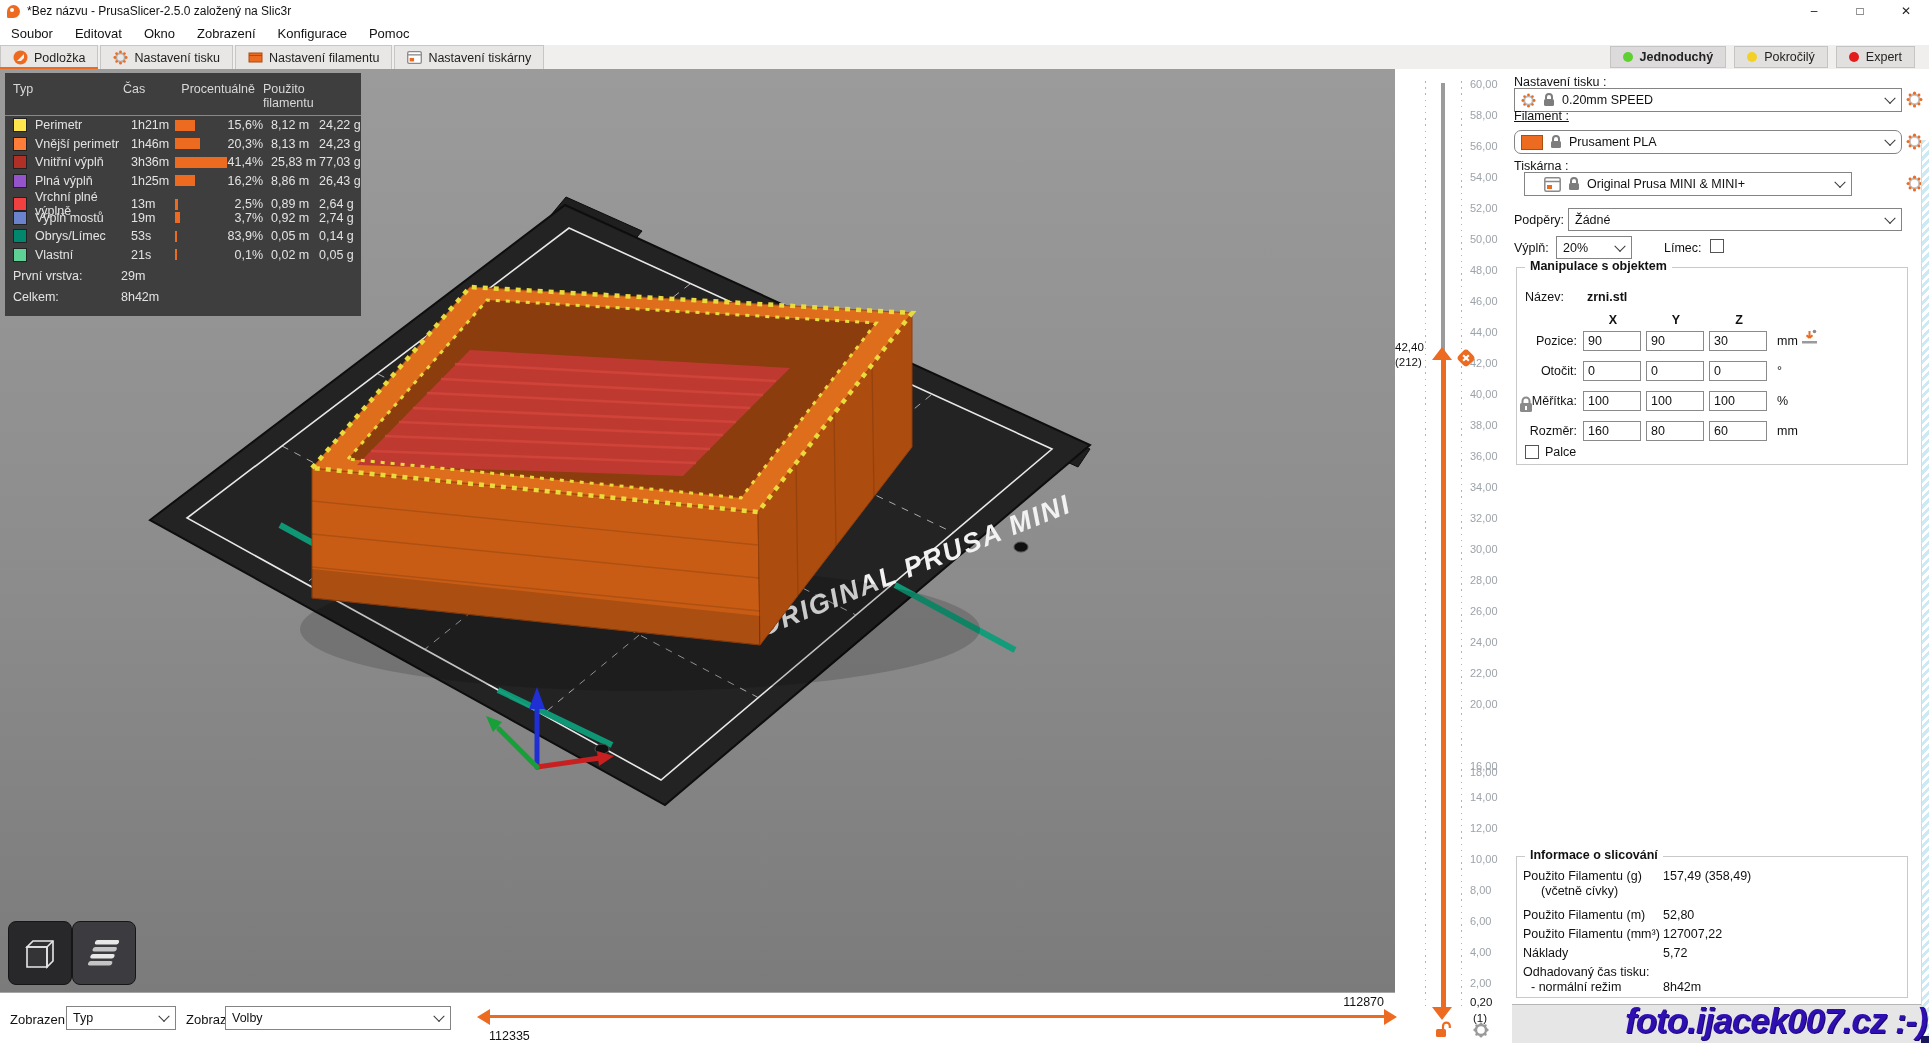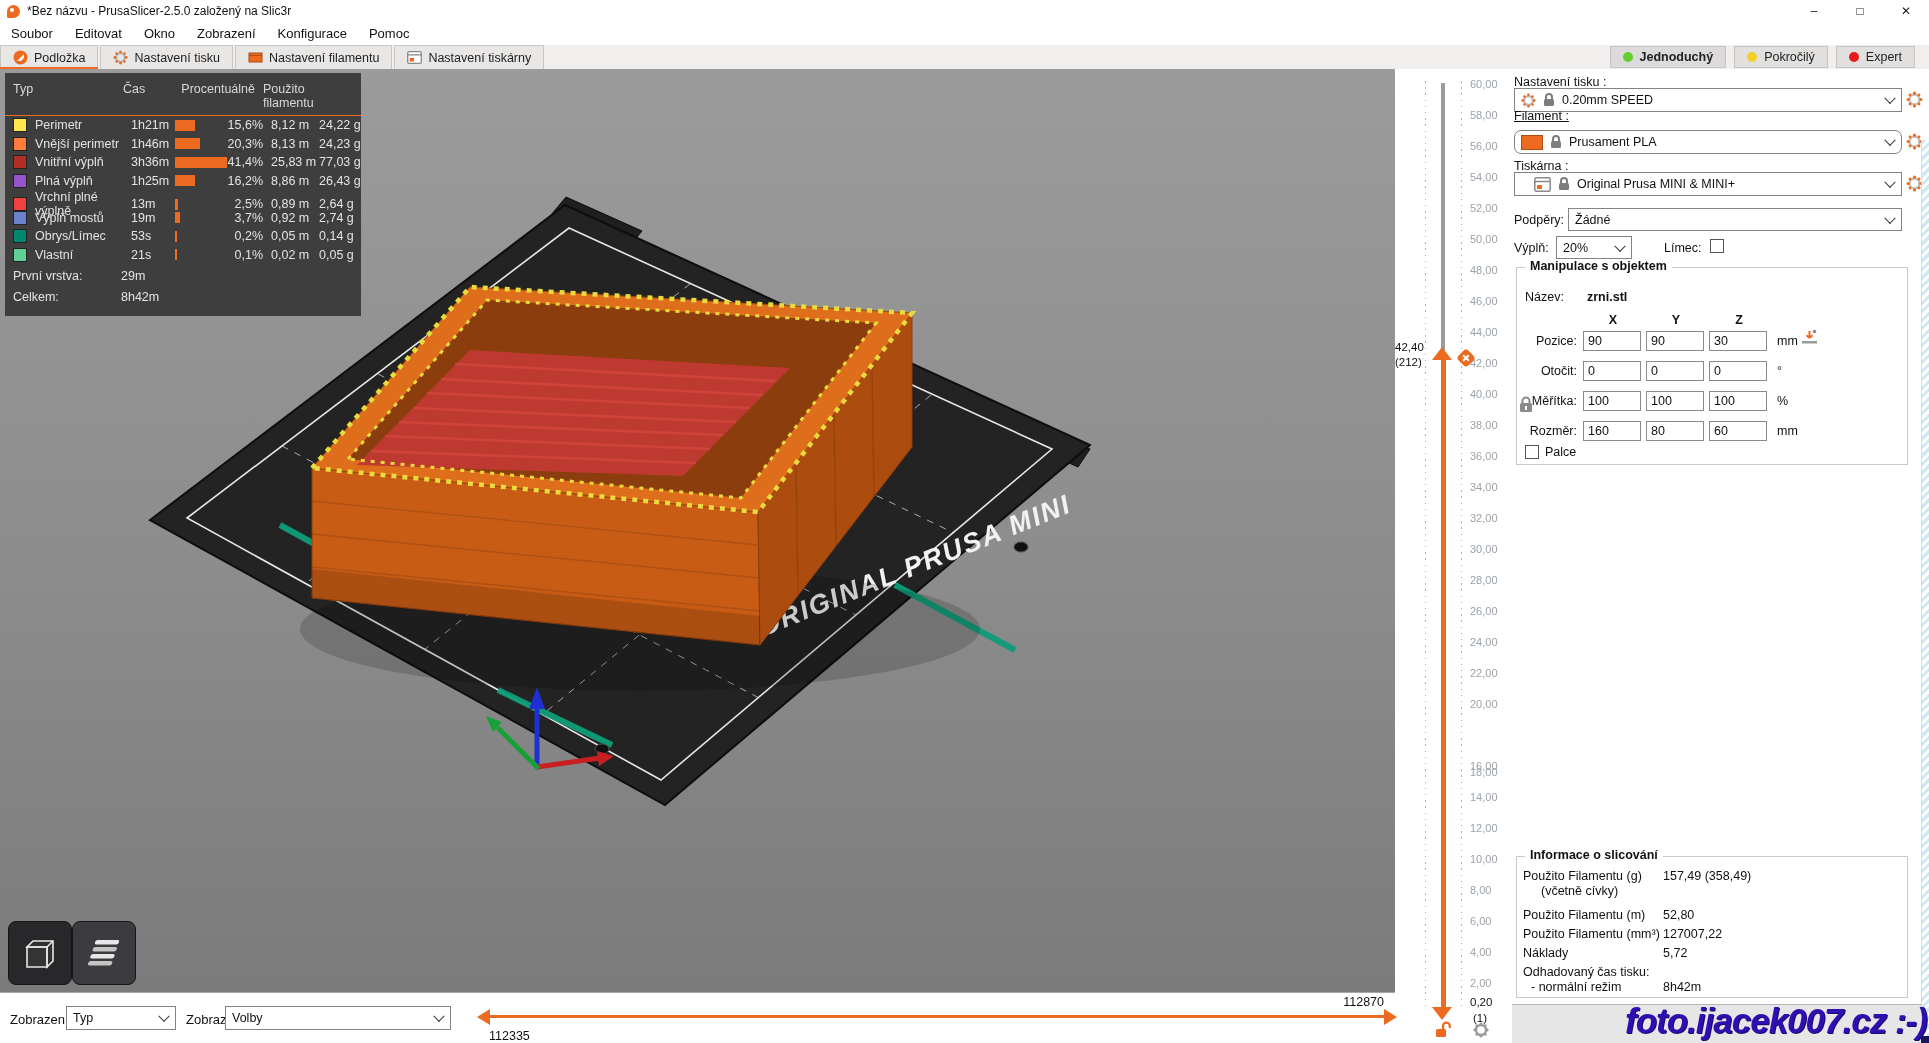--- a/index.html
+++ b/index.html
@@ -309,21 +309,21 @@
             </span>
             <span>0,92 m</span>
             <span>2,74 g</span>
           </div>
           <div class="lrow">
             <span class="lsw" style="background: rgb(0, 135, 110);"></span>
             <span>Obrys/Límec</span>
             <span>53s</span>
             <span class="lpct">
               <span class="lbar" style="width: 0.25px;"></span>
-              <span>0,2%</span>
+              <span>83,9%</span>
             </span>
             <span>0,05 m</span>
             <span>0,14 g</span>
           </div>
           <div class="lrow">
             <span class="lsw" style="background: rgb(94, 209, 148);"></span>
             <span>Vlastní</span>
             <span>21s</span>
             <span class="lpct">
               <span class="lbar" style="width: 0.125px;"></span>
@@ -482,21 +482,21 @@
         <circle cx="8" cy="14" r="1.5" fill="#ED6B21"></circle>
         <circle cx="2" cy="8" r="1.5" fill="#ED6B21"></circle>
         <circle cx="14" cy="8" r="1.5" fill="#ED6B21"></circle>
         <circle cx="3.8" cy="3.8" r="1.4" fill="#ED6B21"></circle>
         <circle cx="12.2" cy="3.8" r="1.4" fill="#ED6B21"></circle>
         <circle cx="3.8" cy="12.2" r="1.4" fill="#ED6B21"></circle>
         <circle cx="12.2" cy="12.2" r="1.4" fill="#ED6B21"></circle>
       </svg>
 
     <div class="plabel" style="left:2px;top:90px;">Tiskárna :</div>
-    <div class="combo" style="left:2px;top:103px;width:388px;height:24px;padding-left:19px;">
+    <div class="combo" style="left:12px;top:103px;width:328px;height:24px;padding-left:19px;">
       <span class="pico">
         <svg width="17" height="15">
             <rect x="0.8" y="0.8" width="15.4" height="13.4" rx="1.5" fill="#fff" stroke="#8a8a8a" stroke-width="1.5"></rect>
             <line x1="1" y1="4.5" x2="16" y2="4.5" stroke="#8a8a8a" stroke-width="1.5"></line>
             <rect x="3" y="8" width="5" height="4" fill="#ED6B21"></rect>
           </svg>
       </span>
       <span class="pico">
         <svg width="12" height="14">
             <rect x="1" y="6" width="10" height="7" rx="1.5" fill="#7d7d7d"></rect>

